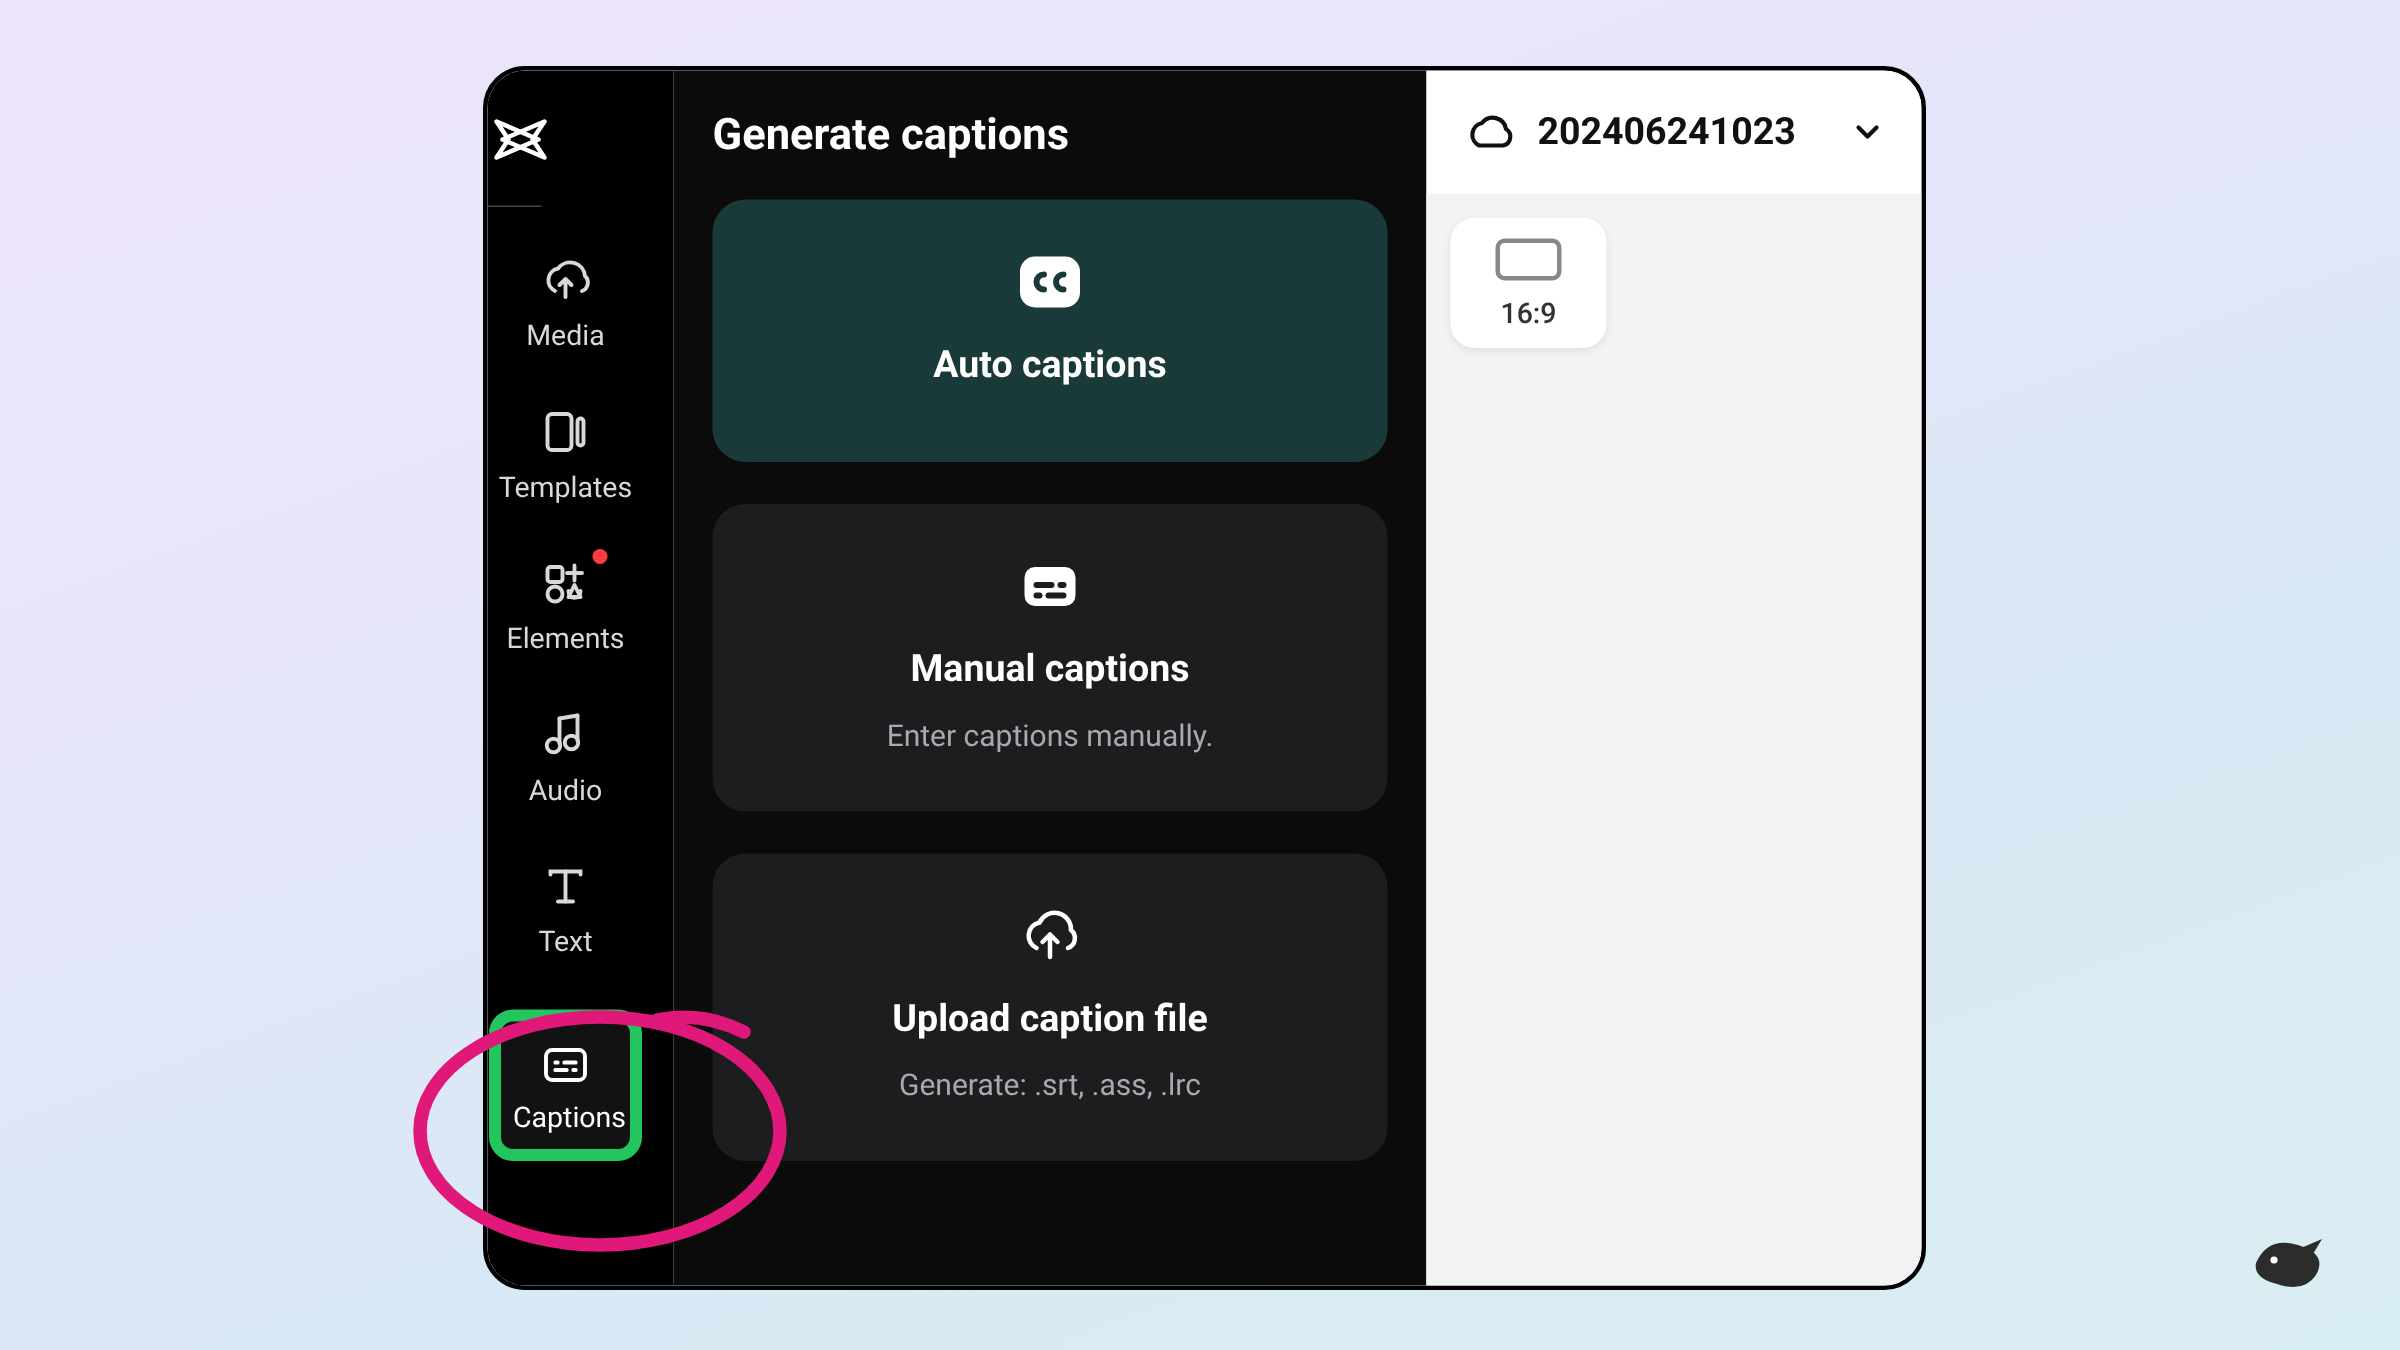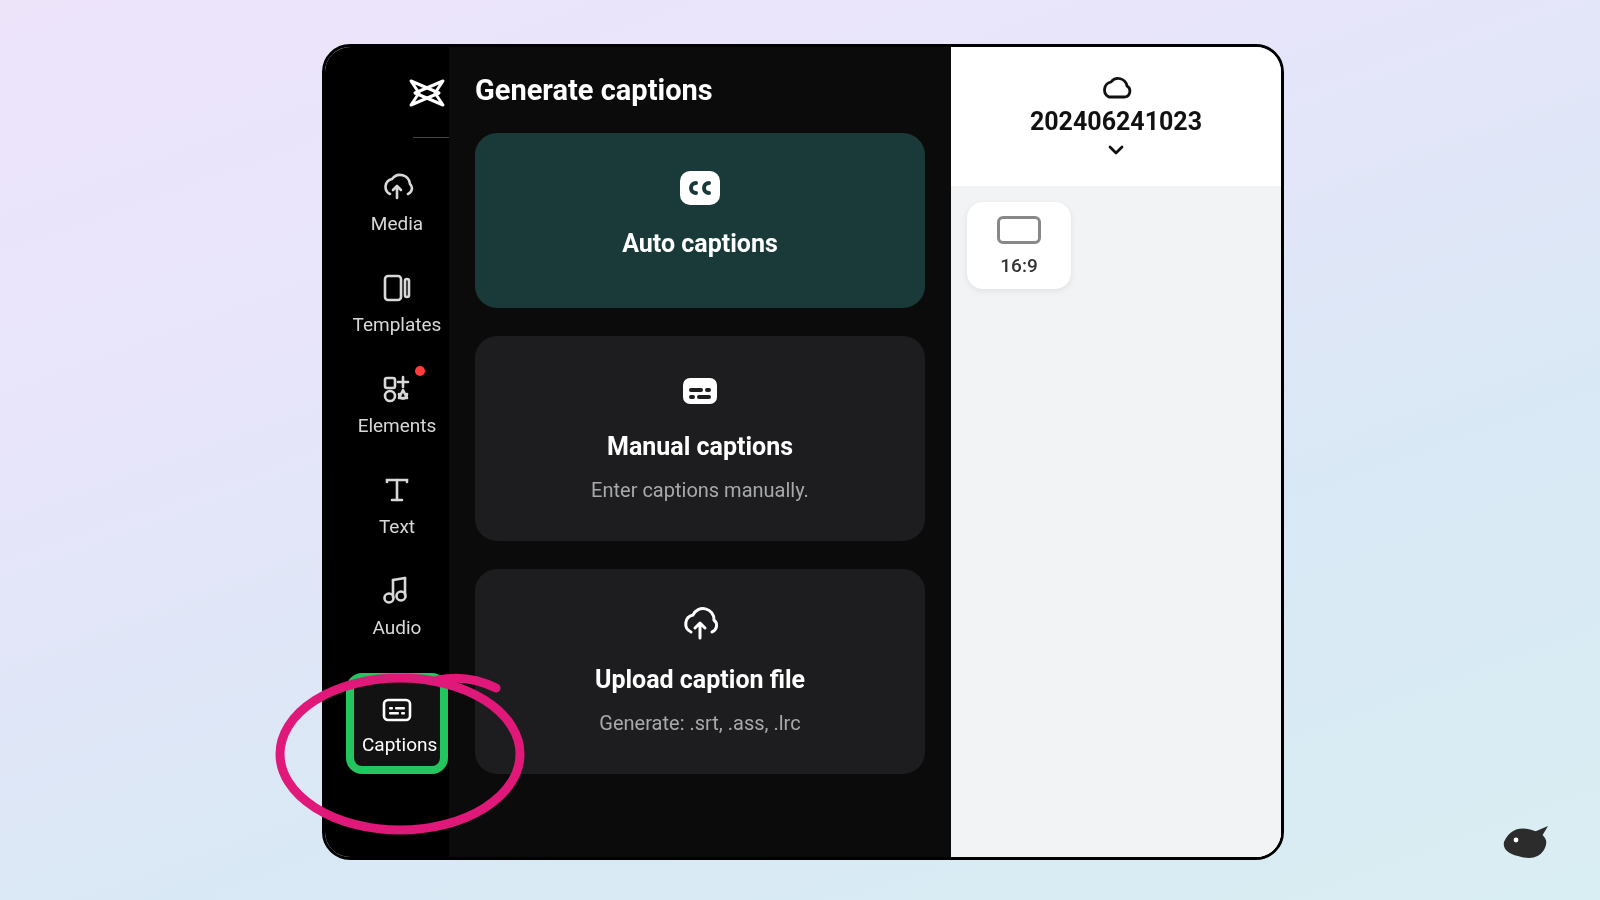--- a/index.html
+++ b/index.html
@@ -26,21 +26,21 @@
     display: flex;
     border: 3px solid #000;
   }
 
   
   .sidebar {
     width: 124px;
     background: #000;
     display: flex;
     flex-direction: column;
-    align-items: flex-end;
+    align-items: flex-start;
     padding-top: 24px;
   }
   .logo {
     width: 44px; height: 44px;
     display:flex; align-items:center; justify-content:center;
     margin-bottom: 22px;
   }
   .sidebar-sep {
     width: 36px; height: 1px; background: #444; margin-bottom: 30px;
   }
@@ -118,23 +118,22 @@
   
   .right {
     flex: 1;
     background: #fff;
     display: flex;
     flex-direction: column;
   }
   .right-header {
     display:flex;
     align-items:center;
-    gap: 4px;
+    gap: 16px;
     padding: 26px 26px;
-    flex-direction: column;
   }
   .right-header .project-name {
     font-size: 25px;
     font-weight: 700;
     color: #111;
     flex: 1;
     text-align: left;
   }
   .right-body {
     flex:1;
@@ -217,40 +216,40 @@
           <path d="M18 26 L22 18 L26 26 Z" fill="none" stroke="#d8d8d8" stroke-width="2.6" stroke-linejoin="round" transform="translate(0,-2)"></path>
           <path d="M18 20 C18 26 26 26 26 20" fill="none" stroke="#d8d8d8" stroke-width="2.6" stroke-linecap="round"></path>
         </svg>
         <span class="nav-dot"></span>
       </div>
       <span>Elements</span>
     </div>
 
     <div class="nav-item">
       <div class="icon-wrap">
-        <svg width="28" height="28" viewBox="0 0 28 28">
-          <path d="M4 6 L4 4 L24 4 L24 6" stroke="#d8d8d8" stroke-width="2.6" stroke-linecap="round" fill="none"></path>
-          <path d="M14 4 L14 24" stroke="#d8d8d8" stroke-width="2.6" stroke-linecap="round"></path>
-          <path d="M9 24 L19 24" stroke="#d8d8d8" stroke-width="2.6" stroke-linecap="round"></path>
-        </svg>
-      </div>
-      <span>Text</span>
-    </div>
-
-    <div class="nav-item">
-      <div class="icon-wrap">
         <svg width="30" height="30" viewBox="0 0 30 30">
           <path d="M11 4 L11 21" stroke="#d8d8d8" stroke-width="2.6" stroke-linecap="round"></path>
           <path d="M23 2 L23 19" stroke="#d8d8d8" stroke-width="2.6" stroke-linecap="round"></path>
           <path d="M11 4 L23 2" stroke="#d8d8d8" stroke-width="2.6" stroke-linecap="round"></path>
           <circle cx="7" cy="22" r="4.5" fill="none" stroke="#d8d8d8" stroke-width="2.6"></circle>
           <circle cx="19" cy="20" r="4.5" fill="none" stroke="#d8d8d8" stroke-width="2.6"></circle>
         </svg>
       </div>
       <span>Audio</span>
+    </div>
+
+    <div class="nav-item">
+      <div class="icon-wrap">
+        <svg width="28" height="28" viewBox="0 0 28 28">
+          <path d="M4 6 L4 4 L24 4 L24 6" stroke="#d8d8d8" stroke-width="2.6" stroke-linecap="round" fill="none"></path>
+          <path d="M14 4 L14 24" stroke="#d8d8d8" stroke-width="2.6" stroke-linecap="round"></path>
+          <path d="M9 24 L19 24" stroke="#d8d8d8" stroke-width="2.6" stroke-linecap="round"></path>
+        </svg>
+      </div>
+      <span>Text</span>
     </div>
 
     <div class="nav-item selected">
       <div class="nav-selected-box">
         <div class="icon-wrap" style="margin-bottom:4px;">
           <svg width="30" height="24" viewBox="0 0 30 24">
             <rect x="2" y="2" width="26" height="20" rx="4" fill="none" stroke="#fff" stroke-width="2.6"></rect>
             <rect x="7" y="9" width="4" height="2.6" rx="1" fill="#fff"></rect>
             <rect x="13" y="9" width="10" height="2.6" rx="1" fill="#fff"></rect>
             <rect x="7" y="14" width="10" height="2.6" rx="1" fill="#fff"></rect>

